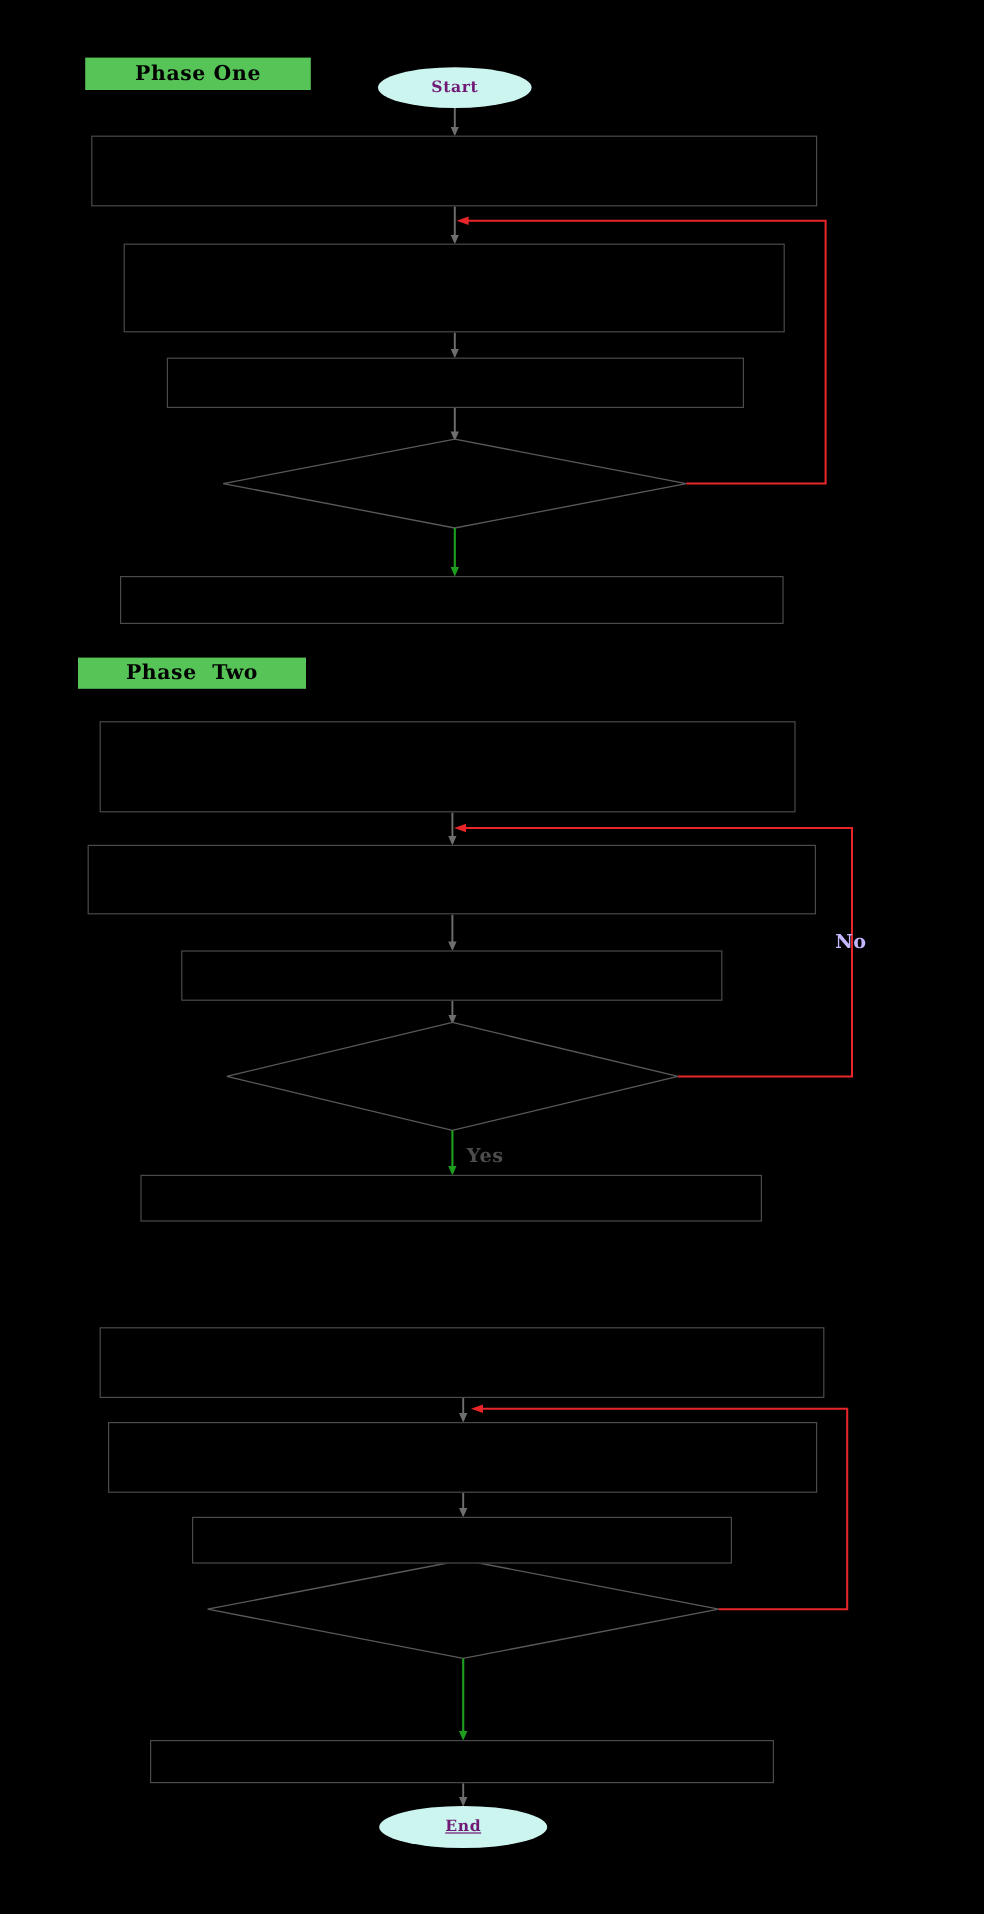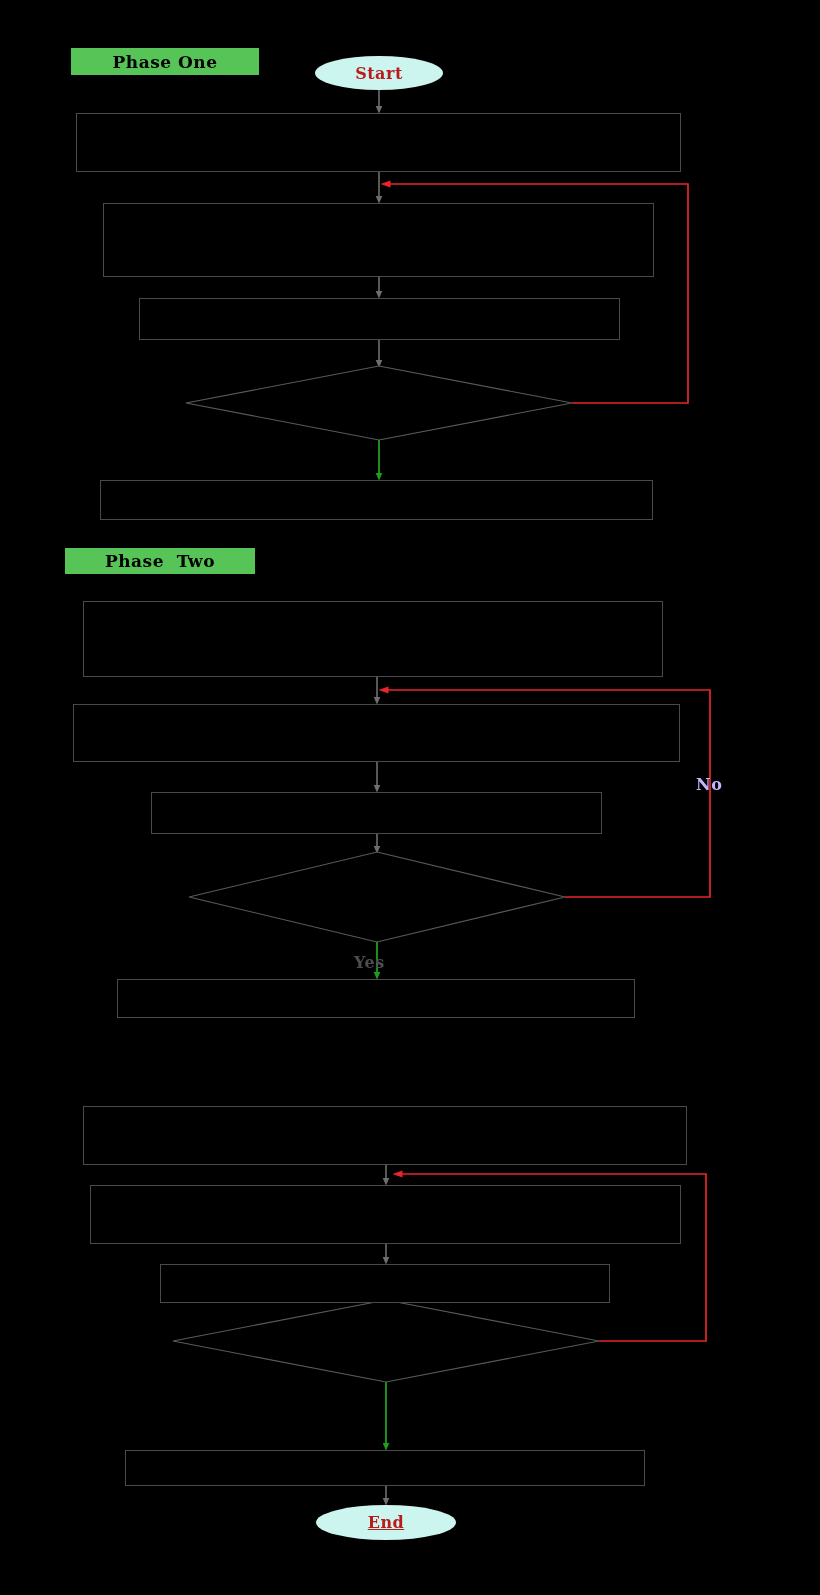--- a/index.html
+++ b/index.html
@@ -28,24 +28,24 @@
     letter-spacing: 0.5px;
     display: flex;
     align-items: center;
     justify-content: center;
     white-space: pre;
   }
   .terminator {
     position: absolute;
     background: #cdf5f0;
     border-radius: 50%;
-    color: #b91c1c;
+    color: #701a75;
     font-family: "DejaVu Serif", "Liberation Serif", serif;
     font-weight: bold;
-    font-size: 16px;
+    font-size: 13px;
     display: flex;
     align-items: center;
     justify-content: center;
     letter-spacing: 0.5px;
   }
   .process-box {
     position: absolute;
     background: #000000;
     border: 1px solid #4a4a4a;
     box-sizing: border-box;
@@ -54,20 +54,21 @@
     position: absolute;
     color: #c4b5fd;
     font-family: "DejaVu Serif", "Liberation Serif", serif;
     font-weight: bold;
     font-size: 16px;
     letter-spacing: 0.5px;
     white-space: pre;
   }
   .edge-label.yes-label {
     color: #4d4d4d;
+    margin-left: 35px;
   }
   #wires {
     position: absolute;
     left: 0;
     top: 0;
     width: 820px;
     height: 1595px;
     pointer-events: none;
   }
 </style>

